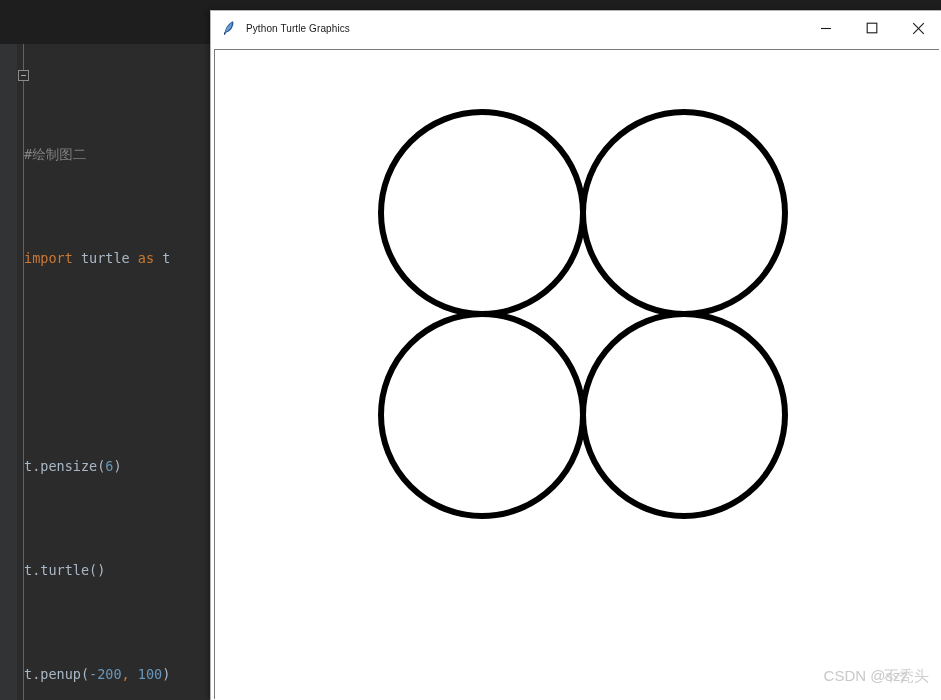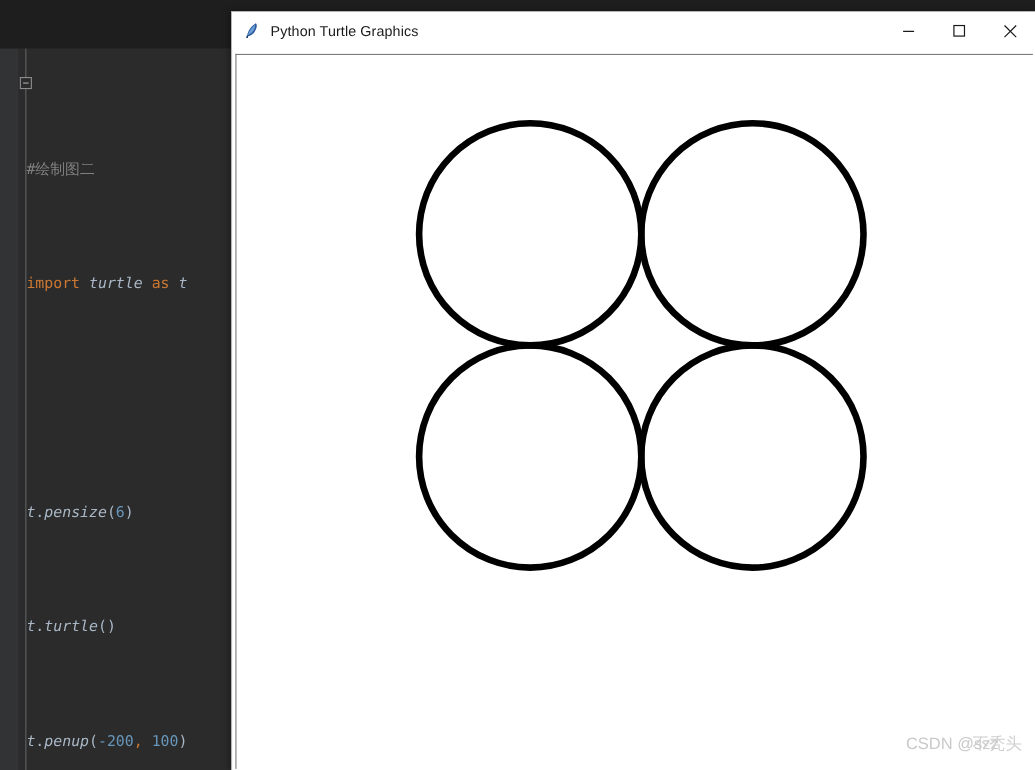--- a/index.html
+++ b/index.html
@@ -84,21 +84,21 @@
     line-height: 26px;
     white-space: pre;
   }
   .code-line {
     height: 26px;
     padding-left: 1px;
     position: relative;
   }
   .tok-comment { color: #808080; }
   .tok-keyword { color: #cc7832; text-align: center; }
-  .tok-plain   { color: #a9b7c6; font-style: italic; }
+  .tok-plain   { color: #a9b7c6; }
   .tok-number  { color: #6897bb; }
   .tok-punct   { color: #a9b7c6; }
   .tok-comma   { color: #cc7832; }
 
   
   #turtle-window {
     position: absolute;
     left: 210px;
     top: 10px;
     width: 731px;
@@ -121,21 +121,21 @@
   }
   #title-icon {
     margin-left: 10px;
     margin-right: 9px;
     width: 16px;
     height: 16px;
     display: block;
   }
   #title-text {
     font-family: "Liberation Sans", sans-serif;
-    font-size: 13px;
+    font-size: 10px;
     color: #1a1a1a;
     letter-spacing: 0.1px;
   }
   #win-controls {
     position: absolute;
     right: 0;
     top: 0;
     height: 34px;
     display: flex;
   }

